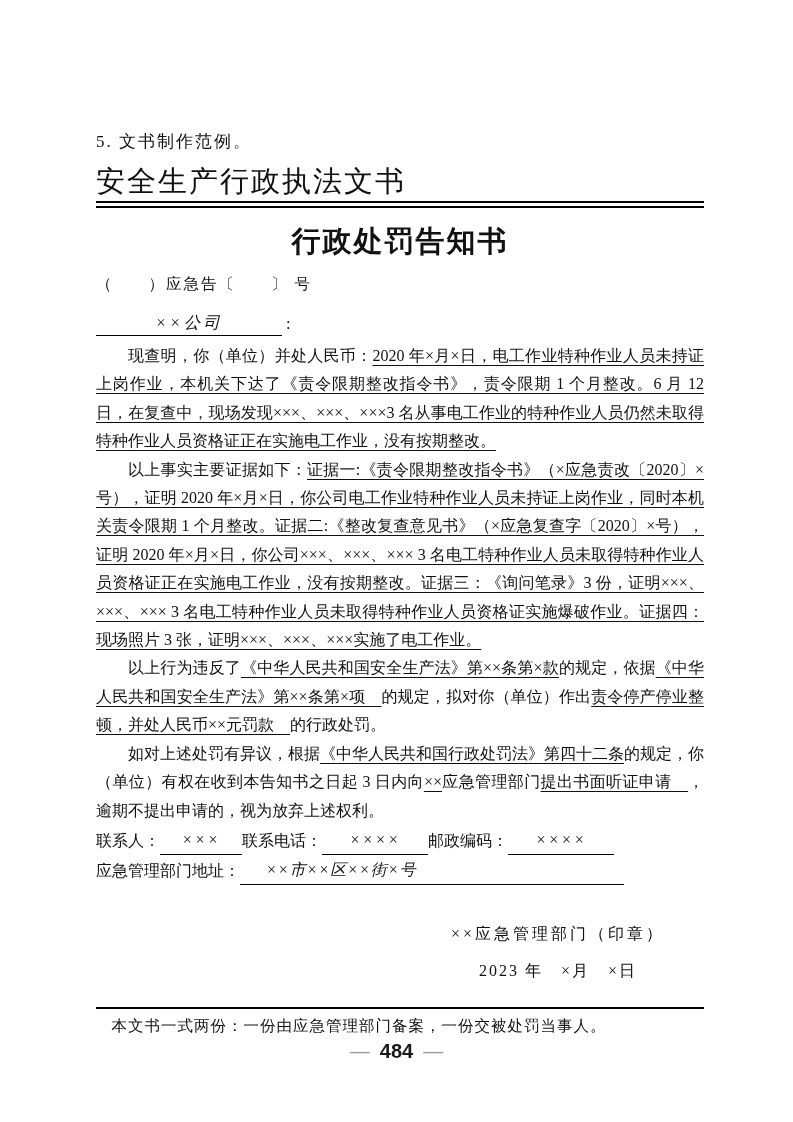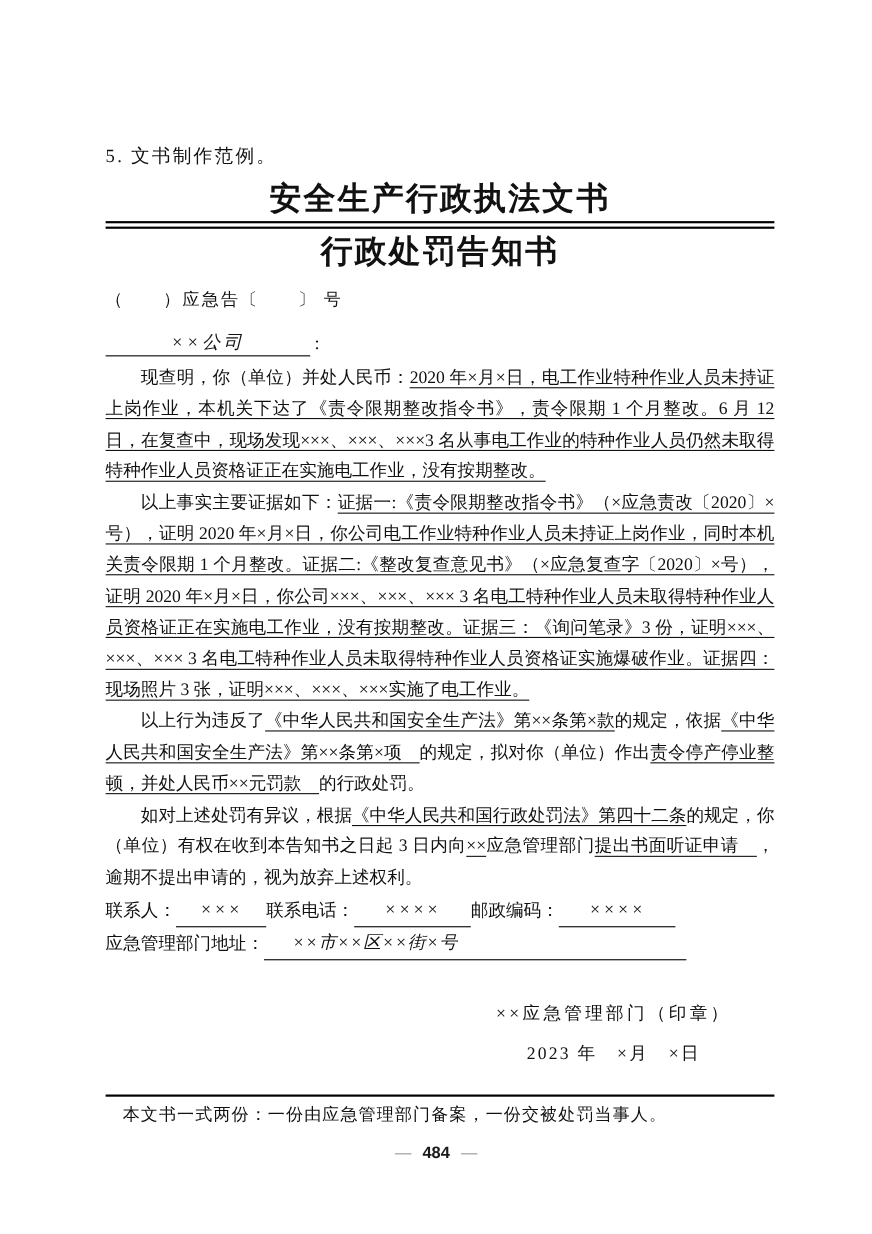--- a/index.html
+++ b/index.html
@@ -21,40 +21,39 @@
     top: 130px;
     width: 608px;
   }
   .section-label {
     font-size: 17px;
     letter-spacing: 2px;
     margin-bottom: 10px;
   }
   .doc-set-title {
     font-family: "Liberation Sans", "DejaVu Sans", sans-serif;
-    font-weight: 700;
+    font-weight: 400;
     font-size: 29px;
     letter-spacing: 2px;
-    text-align: center;
     line-height: 36px;
   }
   .double-rule {
     height: 3px;
     border-top: 2px solid #000;
     border-bottom: 2px solid #000;
     margin-top: 2px;
   }
   .doc-title {
     font-family: "Liberation Sans", "DejaVu Sans", sans-serif;
     font-weight: 900;
     font-size: 29px;
     letter-spacing: 2px;
     text-align: center;
     line-height: 38px;
-    margin-top: 2px;
+    margin-top: 14px;
   }
   .doc-number {
     font-size: 15.5px;
     text-align: left;
     margin-top: 14px;
     letter-spacing: 2px;
   }
   .addressee-line {
     margin-top: 16px;
     font-size: 16.5px;
@@ -132,21 +131,21 @@
     text-indent: 1em;
     letter-spacing: 1px;
   }
   .page-number {
     position: absolute;
     left: 0;
     right: 0;
     top: 1040px;
     text-align: center;
     font-family: "Liberation Sans", "DejaVu Sans", sans-serif;
-    font-size: 15px;
+    font-size: 20px;
     font-weight: bold;
     color: #1a1a1a;
   }
   .page-number .dash {
     color: #9a9a9a;
     font-weight: normal;
     margin: 0 10px;
   }
 </style>
 </head>

